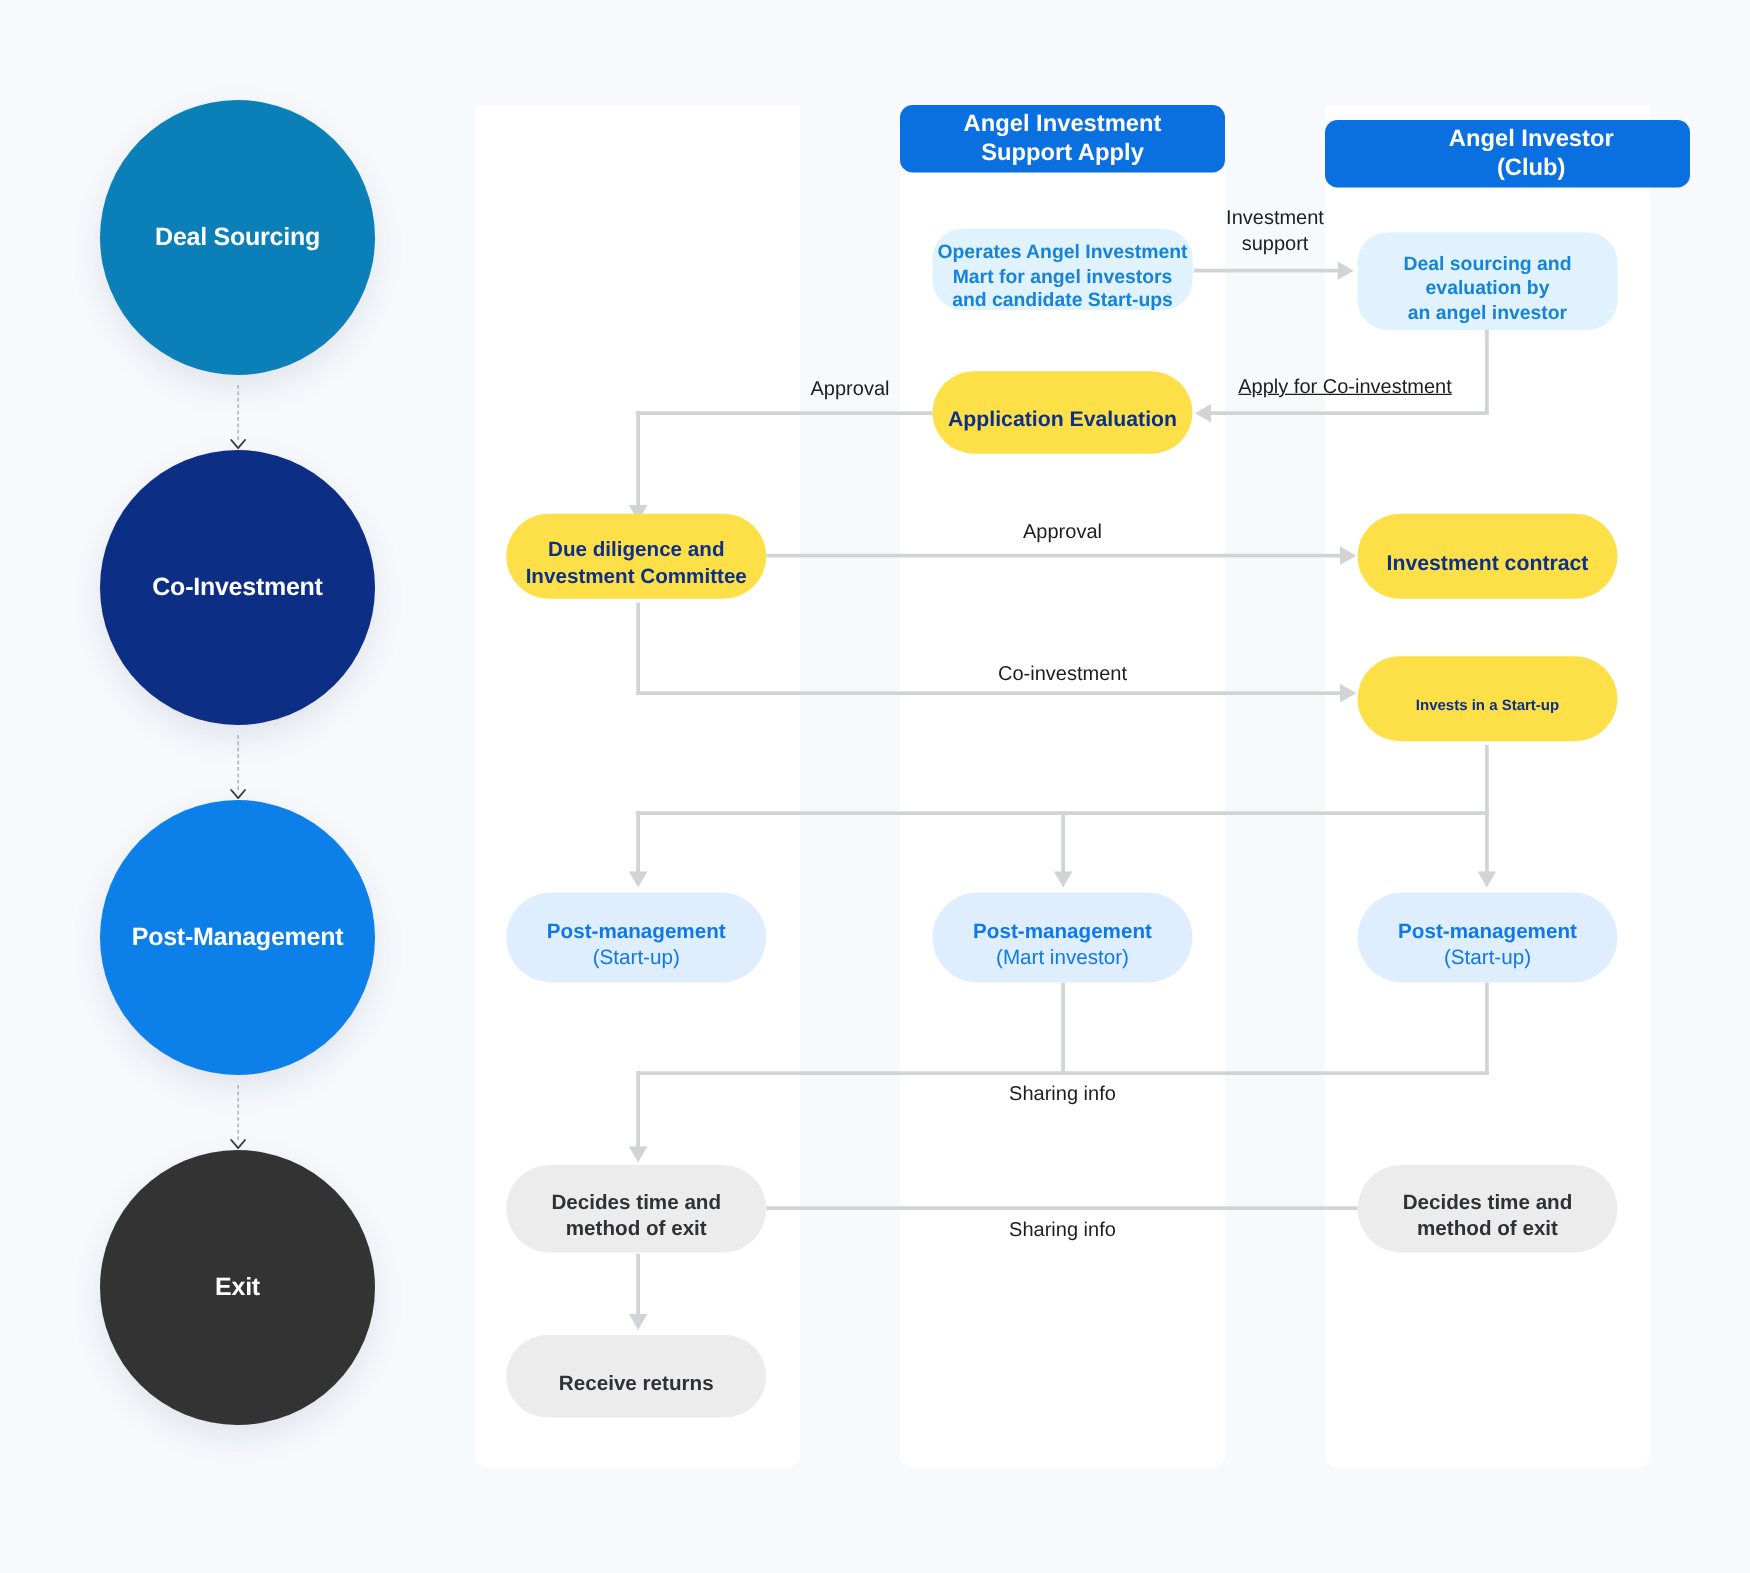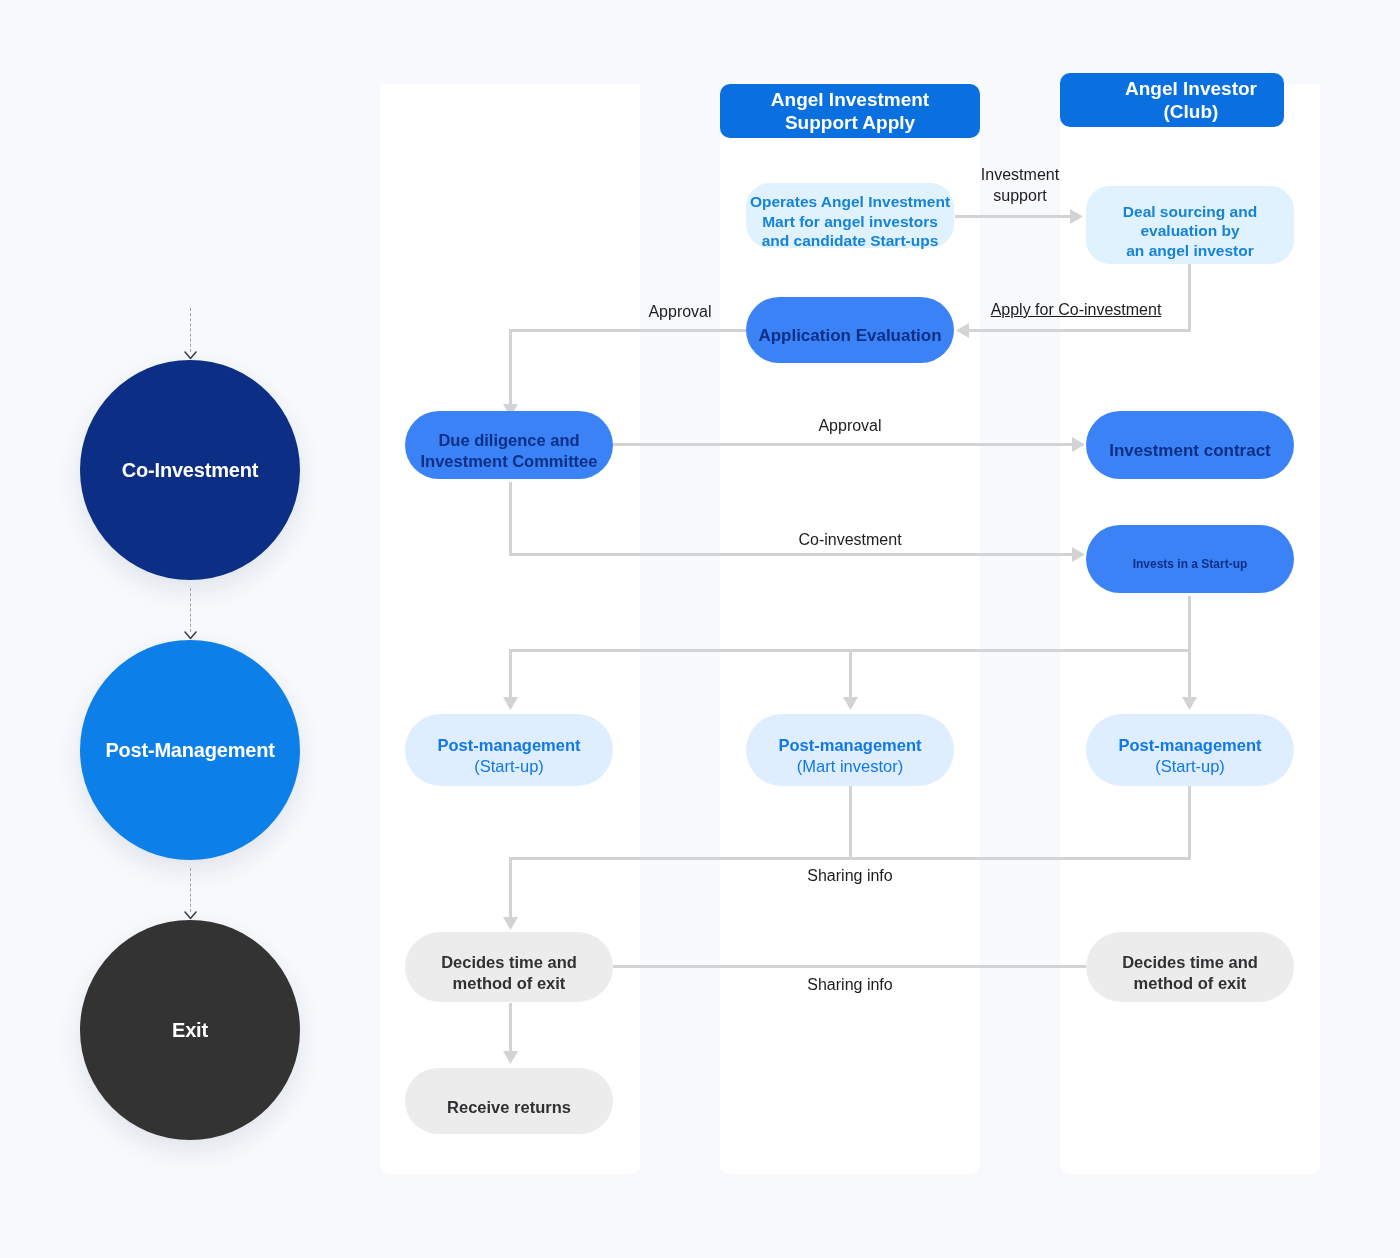--- a/index.html
+++ b/index.html
@@ -82,21 +82,21 @@
     align-items: center;
     justify-content: center;
     text-align: center;
     z-index: 5;
     line-height: 1.26;
   }
   .node .t1 { font-weight: 700; margin-top: 12px; }
   .node .t2 { font-weight: 400; }
 
   .node.cyan   { background: #e0f2fd; color: #1783d6; }
-  .node.indigo { background: #3b82f6; color: #0d2f86; }
+  .node.indigo { background: #fde047; color: #0d2f86; }
   .node.blue   { background: #dfeefe; color: #1178e8; }
   .node.grey   { background: #ececed; color: #2f3133; }
 
   
   .hline, .vline {
     position: absolute;
     background: #d2d3d5;
     z-index: 2;
   }
   .hline { height: 3px; }
@@ -113,20 +113,23 @@
     line-height: 1.3;
     z-index: 4;
     white-space: pre-line;
   }
 </style>
 </head>
 <body>
 
 <div id="root">
 
+  <div class="phase-circle" style="left:80px; top:80px; width:220px; height:220px; background:#0b80b8;">
+    <span>Deal Sourcing</span>
+  </div>
 
   <div class="phase-arrow" style="left:189px; top:308px; height:52px;">
     <div class="stem"></div>
     <div class="head">
       <svg width="13" height="9" viewBox="0 0 13 9">
           <path d="M1 1 L6.5 7.5 L12 1" fill="none" stroke="#3b3f45" stroke-width="1.5" stroke-linecap="round" stroke-linejoin="round"></path>
         </svg>
     </div>
   </div>
 
@@ -161,21 +164,21 @@
   </div>
 
   <div class="lane" style="left:380px; top:84px; width:260px; height:1090px;"></div>
   <div class="lane" style="left:720px; top:84px; width:260px; height:1090px;"></div>
   <div class="lane" style="left:1060px; top:84px; width:260px; height:1090px;"></div>
 
   <div class="lane-head" style="left:720px; top:84px; width:260px; height:54px;">
     <span style="white-space:pre-line;">Angel Investment
 Support Apply</span>
   </div>
-  <div class="lane-head" style="left:1060px; top:73px; width:224px; height:54px;padding-left:38px;">
+  <div class="lane-head" style="left:1060px; top:96px; width:292px; height:54px;padding-left:38px;">
     <span style="white-space:pre-line;">Angel Investor
 (Club)</span>
   </div>
 
   <div class="hline" style="left:955px; top:215px; width:122px;"></div>
   <div class="arrowhead" style="left:1070px; top:209px;">
     <svg width="14" height="15" viewBox="0 0 14 15">
         <path d="M0 0 L13 7.5 L0 15 Z" fill="#d2d3d5"></path>
       </svg>
   </div>

